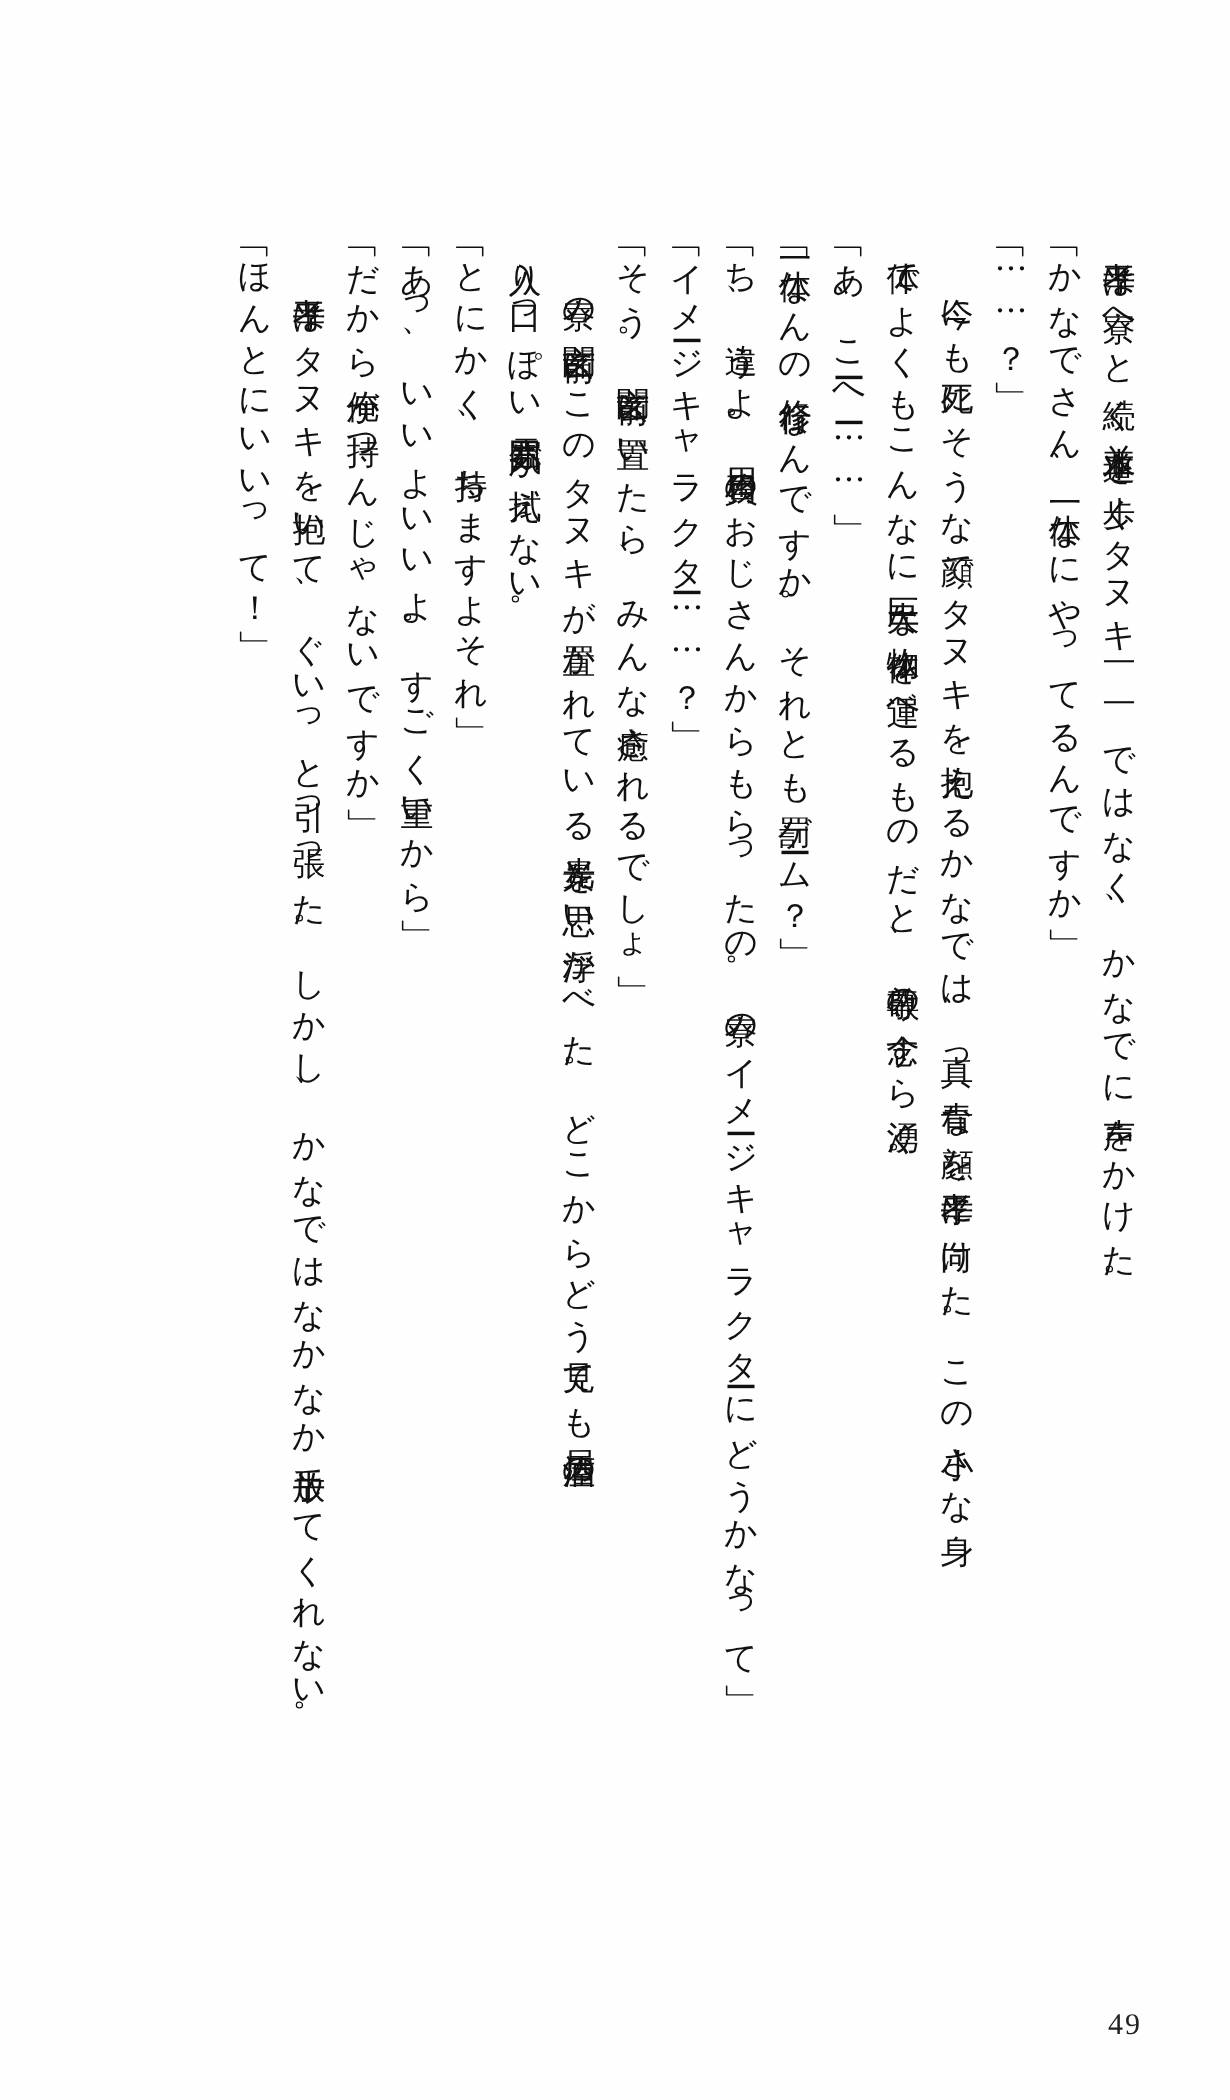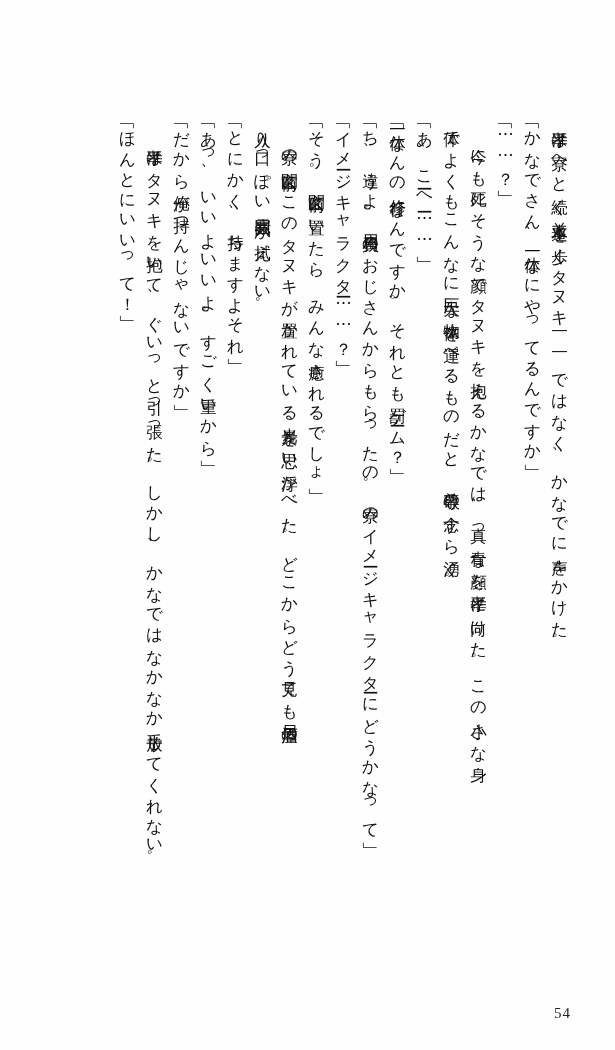--- a/index.html
+++ b/index.html
@@ -79,15 +79,15 @@
     <div class="vline">「そう。玄関前に置いたら、みんな癒されるでしょ」</div>
     <div class="vline indent">寮の玄関前にこのタヌキが置かれている光景を思い浮かべた。どこからどう見ても居酒屋の</div>
     <div class="vline">入り口っぽい雰囲気が拭えない。</div>
     <div class="vline">「とにかく、持ちますよそれ」</div>
     <div class="vline">「あっ、いいよいいよ。すごく重いから」</div>
     <div class="vline">「だから俺が持つんじゃないですか」</div>
     <div class="vline indent">孝平はタヌキを抱いて、ぐいっと引っ張った。しかし、かなではなかなか手放してくれない。</div>
     <div class="vline">「ほんとにいいって！」</div>
   </div>
 
-  <div class="page-number">54</div>
+  <div class="page-number">49</div>
 
 </div>
 
 </body></html>

